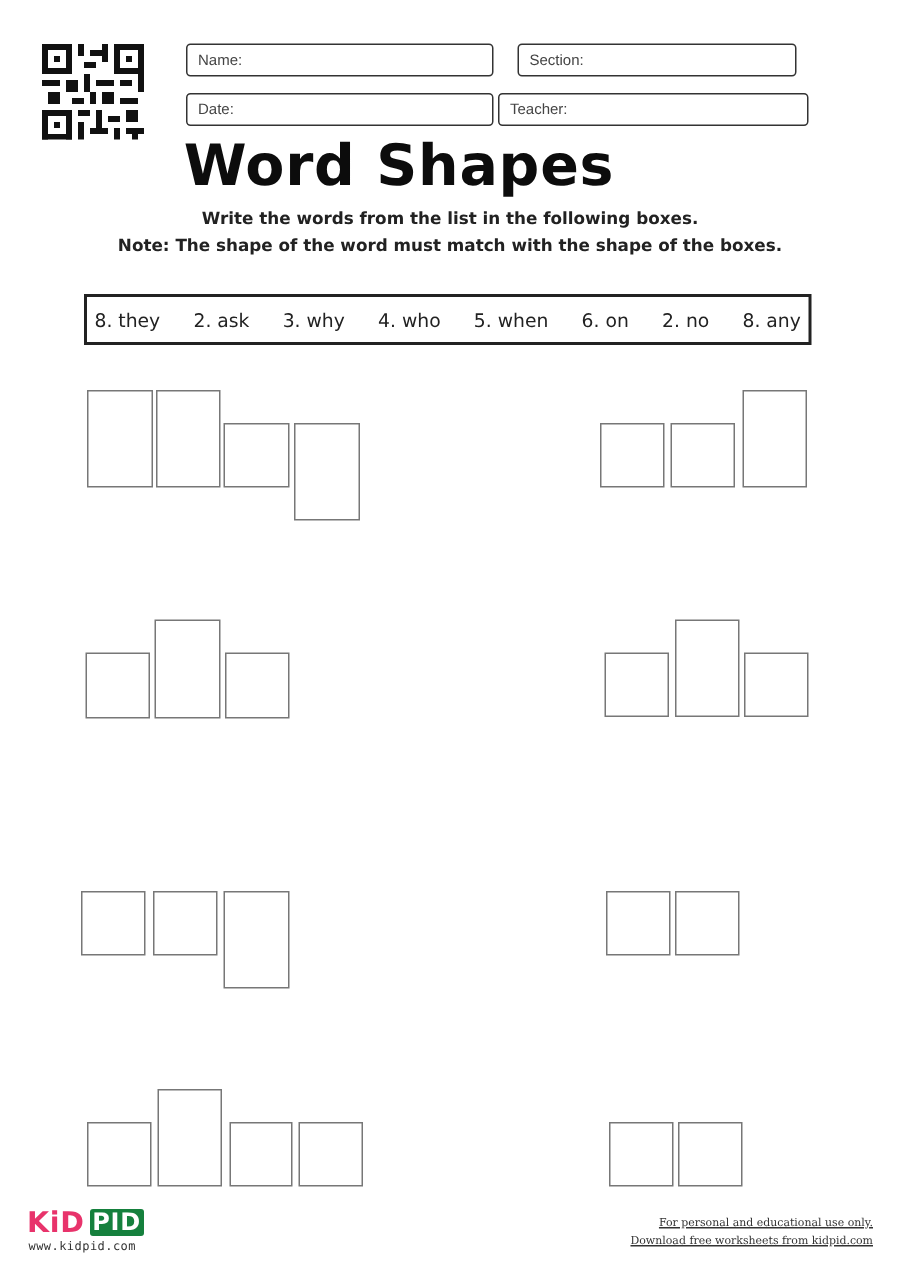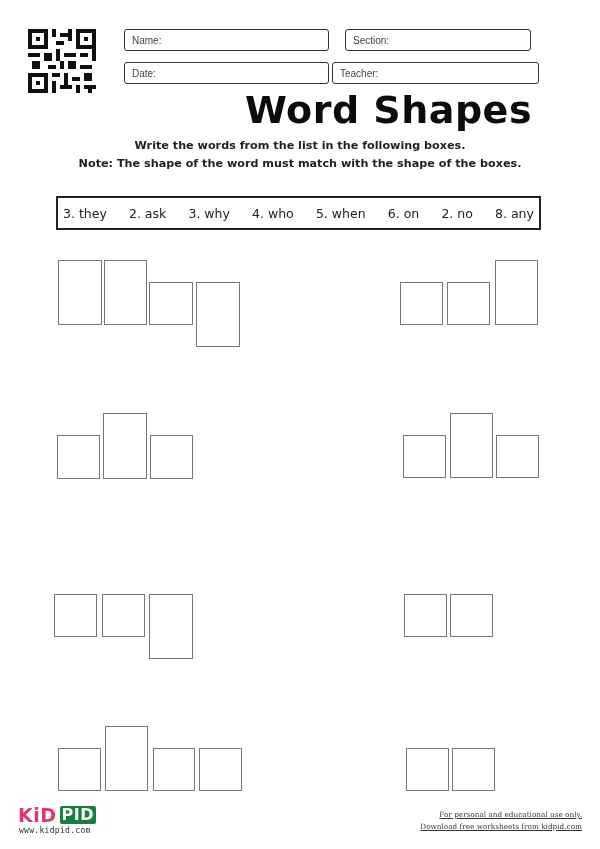--- a/index.html
+++ b/index.html
@@ -1,20 +1,20 @@
 <!DOCTYPE html>
 <html><head>
 <meta charset="utf-8">
 <style>
   html, body { margin:0; padding:0; background:#fff; }
   body { width:600px; height:849px; position:relative; overflow:hidden; font-family:"DejaVu Sans", sans-serif; color:#111; }
   .abs { position:absolute; }
   .qr { left:28px; top:29px; width:68px; height:64px; }
   .field { position:absolute; border:1.5px solid #333; border-radius:3px; height:22px; box-sizing:border-box; font-size:10px; color:#444; padding:5px 12px 0 7px; font-family:"Liberation Sans", sans-serif; }
-  .title { left:0; width:532px; top:88px; text-align:right; font-family:"DejaVu Sans", sans-serif; font-weight:bold; font-size:38px; letter-spacing:0.5px; color:#0c0c0c; }
+  .title { left:0; width:532px; top:88px; text-align:center; font-family:"DejaVu Sans", sans-serif; font-weight:bold; font-size:38px; letter-spacing:0.5px; color:#0c0c0c; }
   .instr { left:0; width:600px; text-align:center; font-family:"DejaVu Sans", sans-serif; font-size:11.2px; color:#222;font-weight:bold; }
   .wordlist { left:56px; top:196px; width:485px; height:34px; border:2px solid #222; box-sizing:border-box; display:flex; align-items:center; justify-content:space-between; padding:0 5px 0 5px; font-family:"DejaVu Sans", sans-serif; font-size:12.5px; color:#222; }
   .box { position:absolute; border:1.3px solid #777; box-sizing:border-box; background:#fff; }
   .logo { left:18px; top:804px; font-family:"DejaVu Sans", sans-serif; font-weight:bold; font-size:19px; letter-spacing:0.5px; display:flex; align-items:center; }
   .logo .kid { color:#e8336b; }
   .logo .pid { background:#15803d; color:#fff; padding:0 2px; margin-left:3px; border-radius:2px; line-height:18px; font-size:16px; }
   .logo-url { left:19px; top:826px; font-family:"DejaVu Sans Mono", monospace; font-size:8px; color:#333; letter-spacing:0.3px; }
   .footnote { right:18px; text-align:right; font-family:"DejaVu Serif", serif; font-size:7.3px; color:#333;text-decoration:underline; }
 </style>
 </head>
@@ -79,21 +79,21 @@
 <div class="field" style="left:332px; top:62px; width:207px;">
   <span>Teacher:</span>
 </div>
 
 <div class="abs title">Word Shapes</div>
 
 <div class="abs instr" style="top:139px;">Write the words from the list in the following boxes.</div>
 <div class="abs instr" style="top:157px;">Note: The shape of the word must match with the shape of the boxes.</div>
 
 <div class="abs wordlist">
-  <span>3. they</span>
+  <span>8. they</span>
   <span>2. ask</span>
   <span>3. why</span>
   <span>4. who</span>
   <span>5. when</span>
   <span>6. on</span>
   <span>2. no</span>
   <span>8. any</span>
 </div>
 
 <div>

